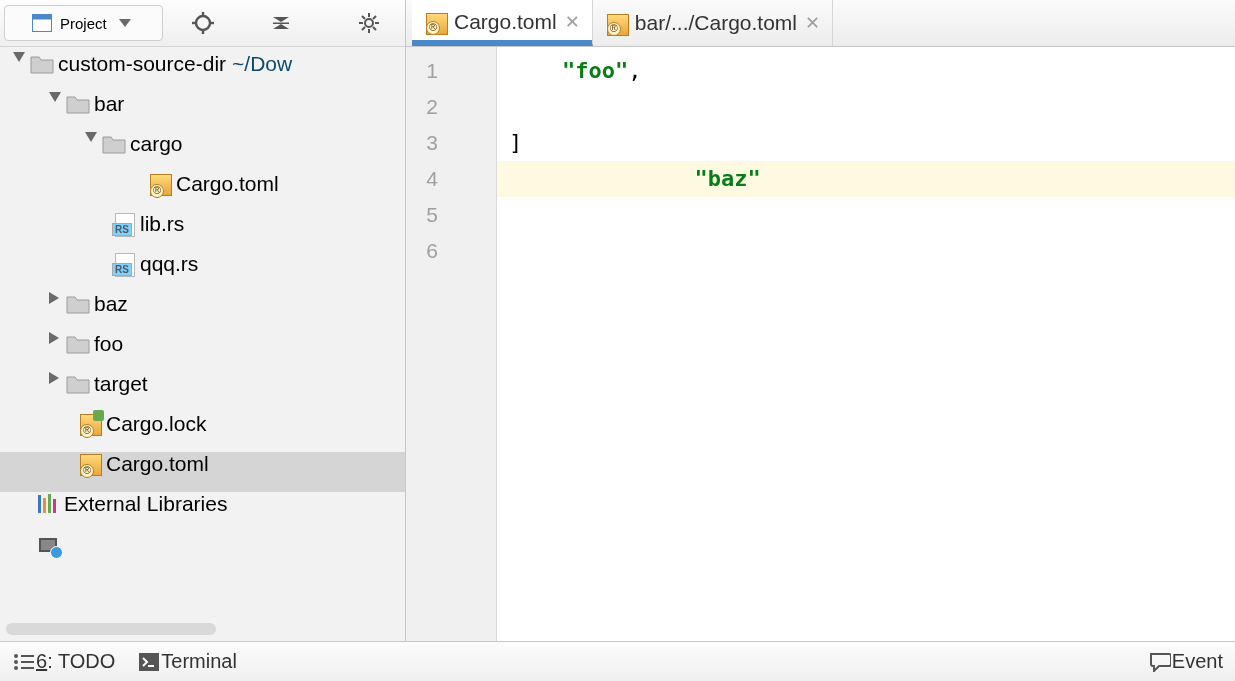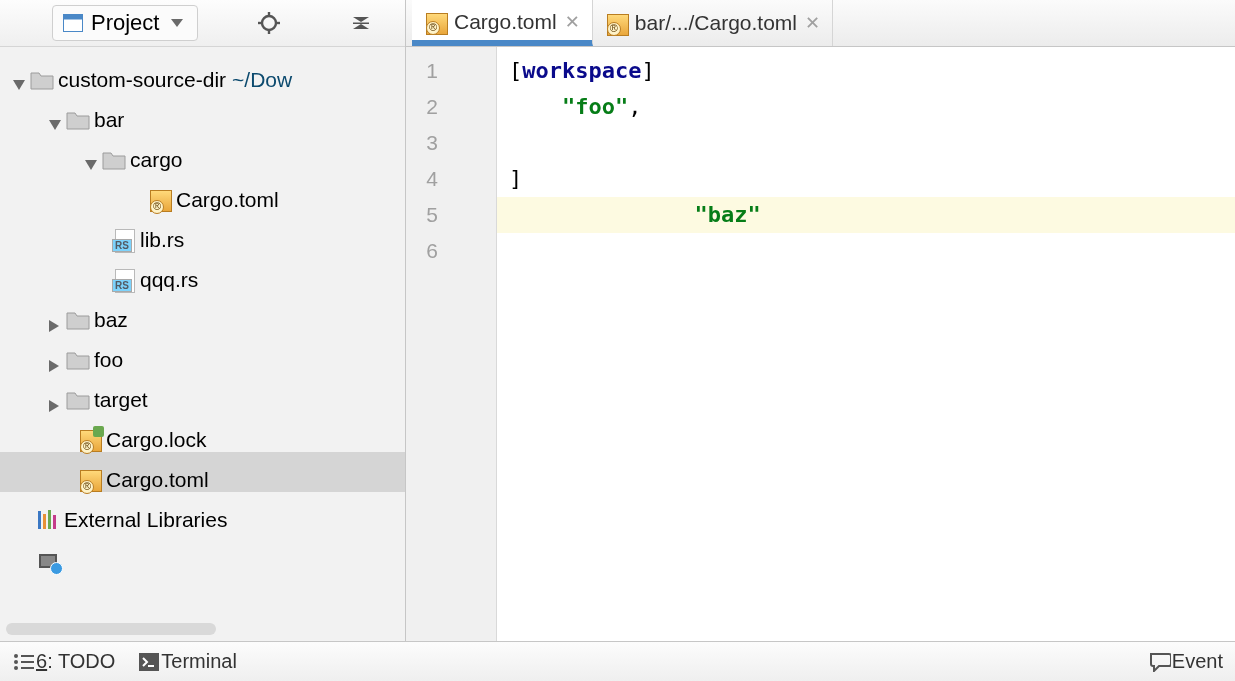--- a/index.html
+++ b/index.html
@@ -17,28 +17,28 @@
   .main-area { display: flex; flex: 1; min-height: 0; }
 
   
   .sidebar { width: 406px; display:flex; flex-direction:column; border-right: 1px solid #c6c6c6; background:#f2f2f2; }
   .sidebar-toolbar {
     height: 47px; display:flex; align-items:center; gap:2px;
     border-bottom: 1px solid #d5d5d5; padding: 0 4px;
     background: linear-gradient(#fdfdfd,#efefef);
   }
   .sidebar-toolbar .btn {
-    height: 36px; padding: 0 8px; display:flex; align-items:center; gap:6px;
+    height: 36px; padding: 0 25px; display:flex; align-items:center; gap:6px;
     border:1px solid transparent; border-radius:4px; background:transparent;
-    color:#000; font-size:22px; cursor:pointer;margin-left:48px;
+    color:#000; font-size:15px; cursor:pointer;
   }
   .sidebar-toolbar .btn.project-btn { border:1px solid #cfcfcf; background:#fbfbfb;}
   .sidebar-toolbar .sep { width:1px; height:28px; background:#c6c6c6; margin:0 4px;}
   .tree { flex:1; overflow:hidden; padding-top:5px; position:relative;}
-  .row { display:flex; align-items:flex-end; height:40px; white-space:nowrap; cursor:pointer;}
+  .row { display:flex; align-items:flex-start; height:40px; white-space:nowrap; cursor:pointer;}
   .row.selected { background:#d5d5d5;}
   .row .disclosure { width:22px; display:inline-flex; justify-content:center; color:#5a5a5a;}
   .row .spacer { display:inline-block;}
   .row .label { padding-left:4px;}
   .row .dim { color:#0c4a6e; padding-left:6px;}
   .hscroll-hint { position:absolute; left:6px; bottom:6px; width:210px; height:12px; background:#d9d9d9; border-radius:6px;}
   
   
   .ico { width:24px; height:24px; display:inline-flex; align-items:center; justify-content:center;}
   .toml-ico, .lock-ico { position:relative; width:24px; height:24px;}
@@ -352,21 +352,20 @@
     <div class="editor-body">
       <div class="gutter">
         <div class="ln">1</div>
         <div class="ln">2</div>
         <div class="ln">3</div>
         <div class="ln">4</div>
         <div class="ln">5</div>
         <div class="ln">6</div>
       </div>
       <div class="code">
-        <div class="line"><span class="pln">[</span><span class="kw">workspace</span><span class="pln">]</span></div>
         <div class="line"><span class="pln">    </span><span class="str">"foo"</span><span class="pln">,</span></div>
         <div class="line" style="position:relative">
           <div class="hl-full"></div>
           <span class="pln">    </span><span class="str">"baz"</span>
         </div>
         <div class="line"><span class="pln">]</span></div>
         <div class="line"></div>
       </div>
     </div>
   </div>

